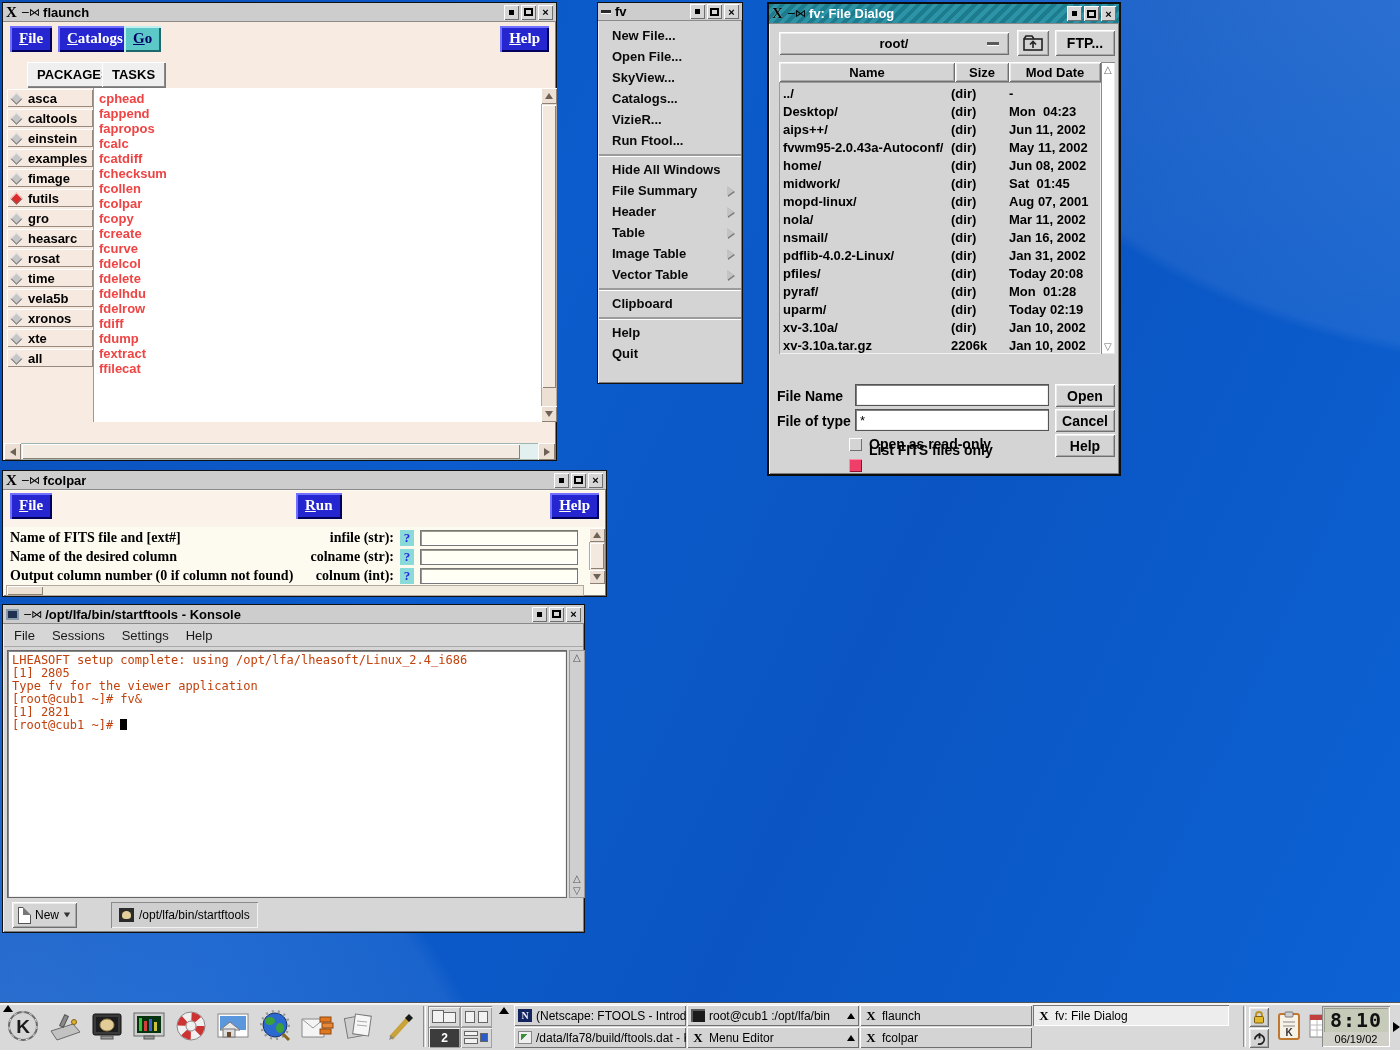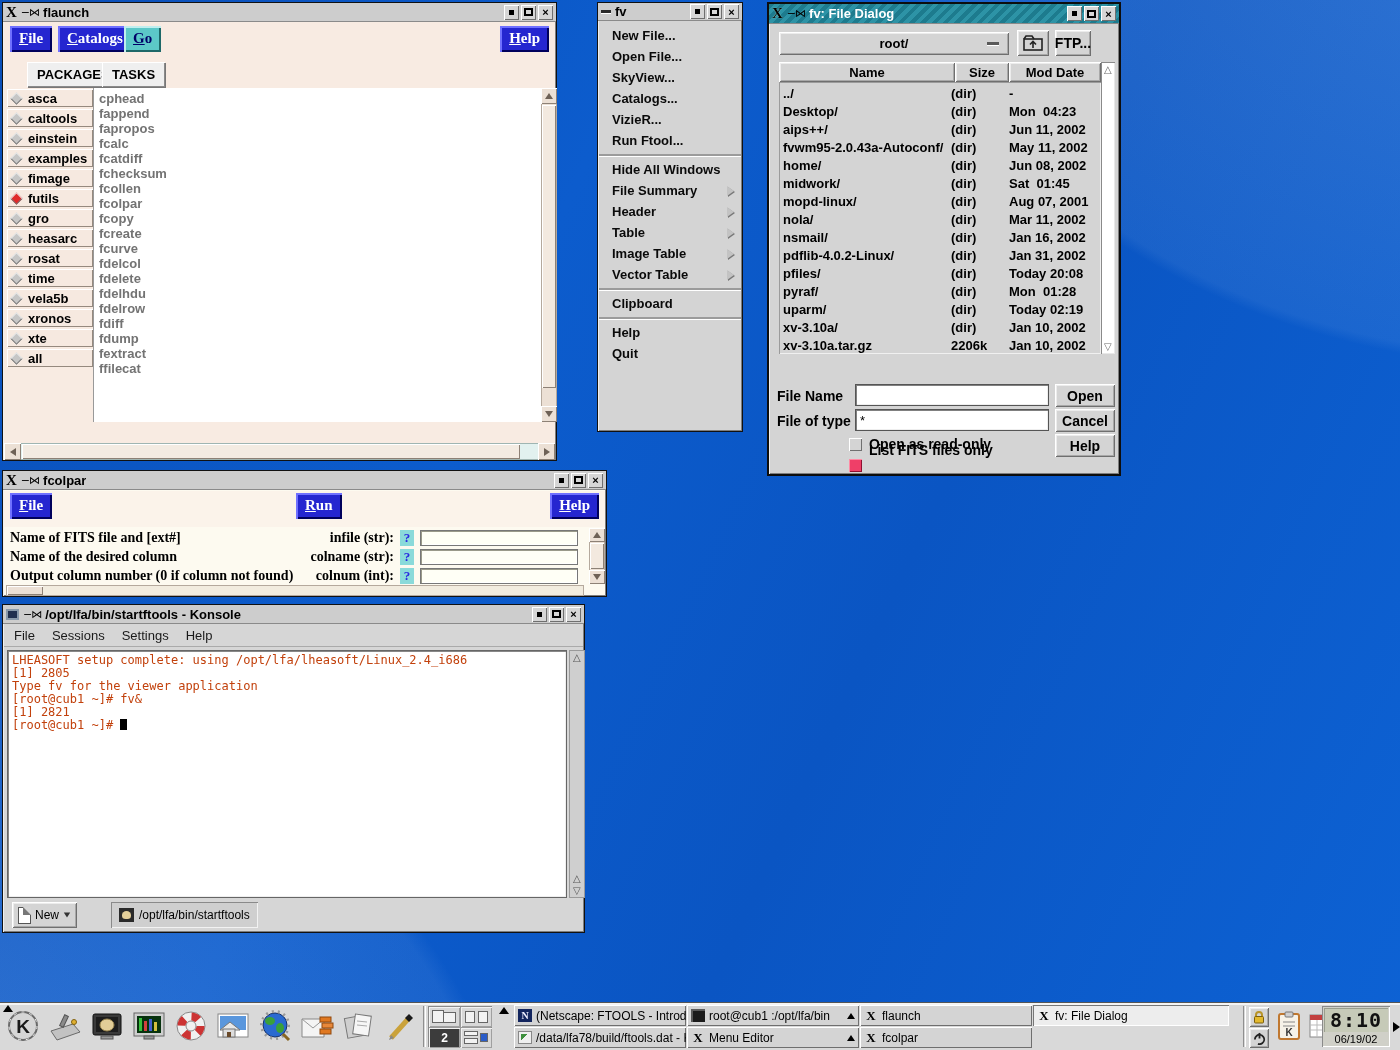--- a/index.html
+++ b/index.html
@@ -38,53 +38,53 @@
   .tab{position:absolute;top:2px;padding:5px 10px;background:#efefef;font:bold 13px "Liberation Sans",sans-serif;
     box-shadow:inset 1px 1px 0 #fff,inset -1px -1px 0 #8a8a8a,1px 1px 0 #777;}
   .pkg-col{position:absolute;left:4px;top:86px;width:86px;height:332px;}
   .pkg{height:18px;margin-bottom:2px;display:flex;align-items:center;background:#f6e9e0;padding-left:4px;
     font:bold 13px "Liberation Sans",sans-serif;box-shadow:inset 1px 1px 0 #fff,inset -1px -1px 0 #95897e;}
   .diamond{width:9px;height:9px;transform:rotate(45deg);background:#c6c6c6;flex:none;
     box-shadow:inset 1px 1px 0 #eee,inset -1px -1px 0 #777;margin:0 7px 0 1px;}
   .diamond.sel{background:#e02a2a;}
   .task-list{position:absolute;left:90px;top:85px;width:448px;height:334px;background:#fff;
     border-left:1px solid #999;overflow:hidden;padding:3px 0 0 5px;}
-  .task{line-height:17px;font:bold 13px "Liberation Sans",sans-serif;color:#737373;}
+  .task{line-height:17px;font:bold 13px "Liberation Sans",sans-serif;color:#ef4444;}
   .fl-status{position:absolute;left:1px;right:1px;top:420px;height:18px;background:#fff;
     font:bold 13px "Liberation Sans",sans-serif;padding:2px 0 0 6px;white-space:nowrap;}
   
   .sbv{position:absolute;width:16px;}
   .sb-cream{background:#ece0d5;box-shadow:inset 0 0 0 1px #b5a99d;}
   .sb-btn{position:absolute;left:0;width:16px;height:16px;display:flex;align-items:center;justify-content:center;
     background:#ece0d5;box-shadow:inset 1px 1px 0 #fff,inset -1px -1px 0 #8d8176;}
   .sb-thumb{position:absolute;left:1px;width:14px;background:#f3e9df;box-shadow:inset 1px 1px 0 #fff,inset -1px -1px 0 #8d8176;}
   .tri-up{width:0;height:0;border-left:4px solid transparent;border-right:4px solid transparent;border-bottom:6px solid #6e6156;}
   .tri-dn{width:0;height:0;border-left:4px solid transparent;border-right:4px solid transparent;border-top:6px solid #6e6156;}
   .tri-lf{width:0;height:0;border-top:4px solid transparent;border-bottom:4px solid transparent;border-right:6px solid #6e6156;}
   .tri-rt{width:0;height:0;border-top:4px solid transparent;border-bottom:4px solid transparent;border-left:6px solid #6e6156;}
   .fl-hscroll{position:absolute;left:1px;right:1px;top:440px;height:17px;background:#e2f1ef;box-shadow:inset 0 0 0 1px #9fb5b2;}
   .fl-hthumb{position:absolute;left:18px;top:1px;height:15px;width:498px;background:#f3ebe2;
     box-shadow:inset 1px 1px 0 #fff,inset -1px -1px 0 #8d8176;}
   
-  .w-fv{left:597px;top:2px;width:146px;height:430px;background:#d4d4d4;}
+  .w-fv{left:597px;top:2px;width:146px;height:382px;background:#d4d4d4;}
   .fv-dash{width:10px;height:3px;background:#2a2a2a;box-shadow:0 1px 0 #fff;}
   .menu-item{height:21px;display:flex;align-items:center;padding:0 8px 0 14px;
     font:bold 13px "Liberation Sans",sans-serif;color:#0a0a0a;}
   .mdiv{height:2px;margin:3px 1px;background:#9b9b9b;box-shadow:0 1px 0 #fff;}
   .subarrow{margin-left:auto;width:0;height:0;border-top:5px solid transparent;border-bottom:5px solid transparent;
     border-left:7px solid #c3c3c3;filter:drop-shadow(1px 1px 0 #777);visibility:hidden;}
   .subarrow.show{visibility:visible;}
   
   .w-fd{left:767px;top:2px;width:354px;height:474px;background:#d4d4d4;border:2px solid #0d0d0d;}
   .w-fd .titlebar{height:20px;}
   .fd-path{position:absolute;left:10px;top:28px;width:230px;height:23px;display:flex;align-items:center;justify-content:center;
     font:bold 13px "Liberation Sans",sans-serif;}
   .fd-dash{position:absolute;right:10px;top:10px;width:12px;height:3px;background:#5a5a5a;box-shadow:0 1px 0 #fff;}
   .fd-updir{position:absolute;left:248px;top:26px;width:32px;height:26px;display:flex;align-items:center;justify-content:center;}
-  .fd-ftp{position:absolute;left:286px;top:26px;width:36px;height:26px;display:flex;align-items:center;justify-content:center;
+  .fd-ftp{position:absolute;left:286px;top:26px;width:60px;height:26px;display:flex;align-items:center;justify-content:center;
     font:bold 14px "Liberation Sans",sans-serif;}
   .fd-header{position:absolute;left:10px;top:58px;width:322px;height:20px;display:grid;grid-template-columns:176px 54px 92px;}
   .fd-hcell{display:flex;align-items:center;justify-content:center;font:bold 13px "Liberation Sans",sans-serif;}
   .fd-list{position:absolute;left:10px;top:78px;width:322px;height:272px;background:#d4d4d4;
     box-shadow:inset 1px 1px 0 #9b9b9b,inset -1px -1px 0 #f0f0f0;padding-top:2px;overflow:hidden;}
   .frow{display:grid;grid-template-columns:172px 58px 92px;height:18px;align-items:center;
     font:bold 13px "Liberation Sans",sans-serif;}
   .fcell-name{padding-left:4px;white-space:nowrap;overflow:hidden;}
   .fcell-size{white-space:pre;}
   .fcell-date{white-space:pre;}

